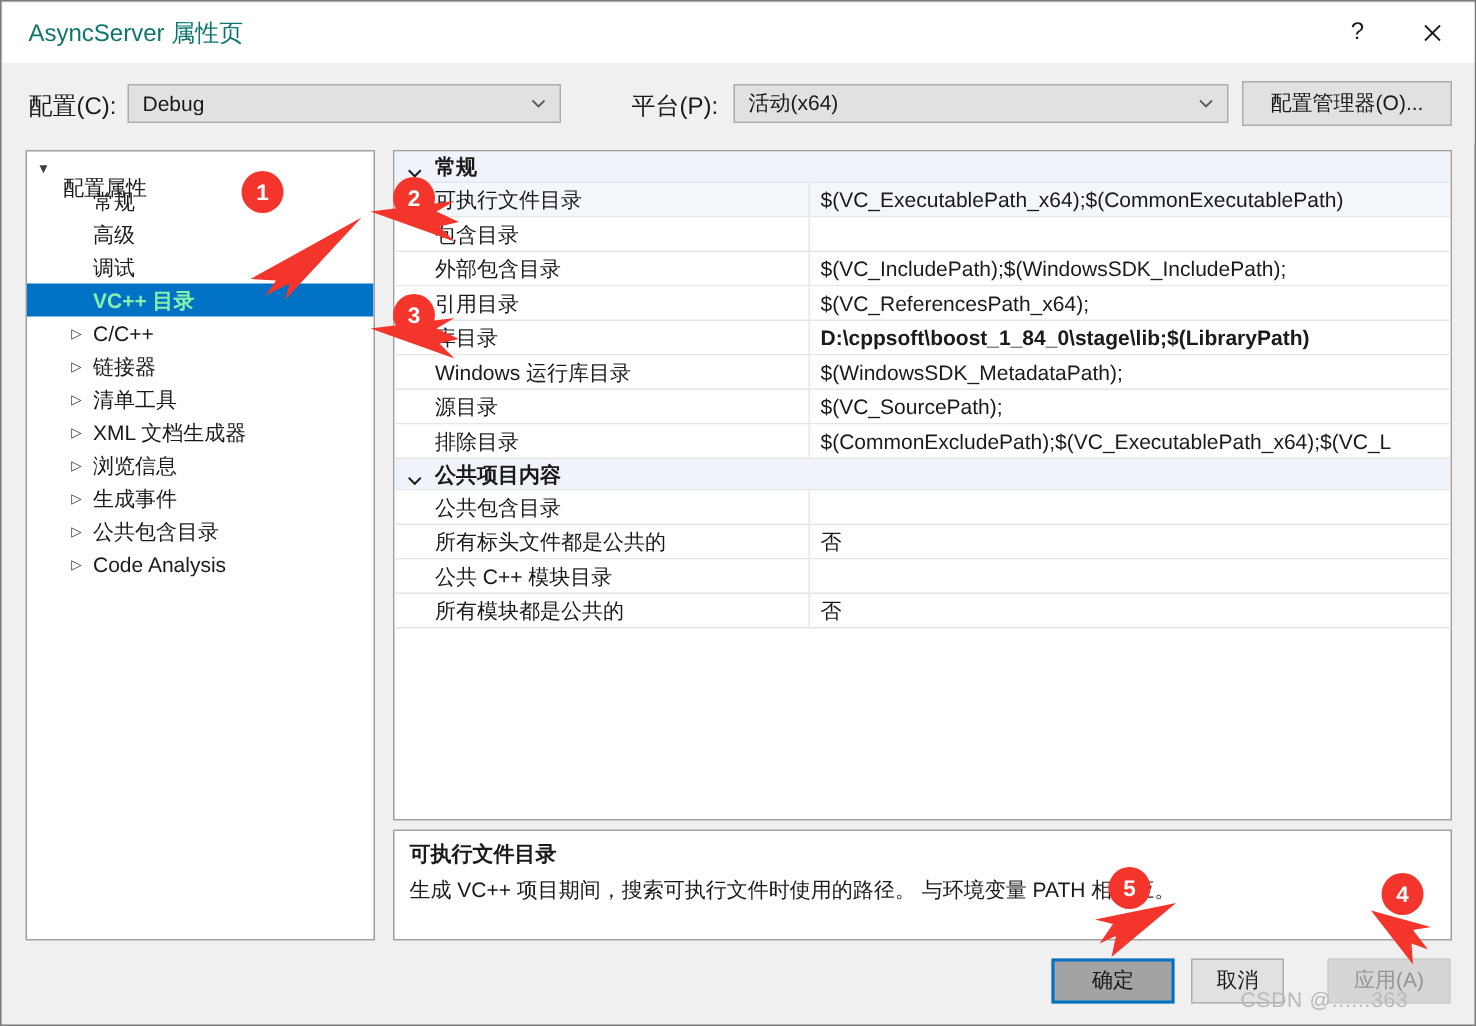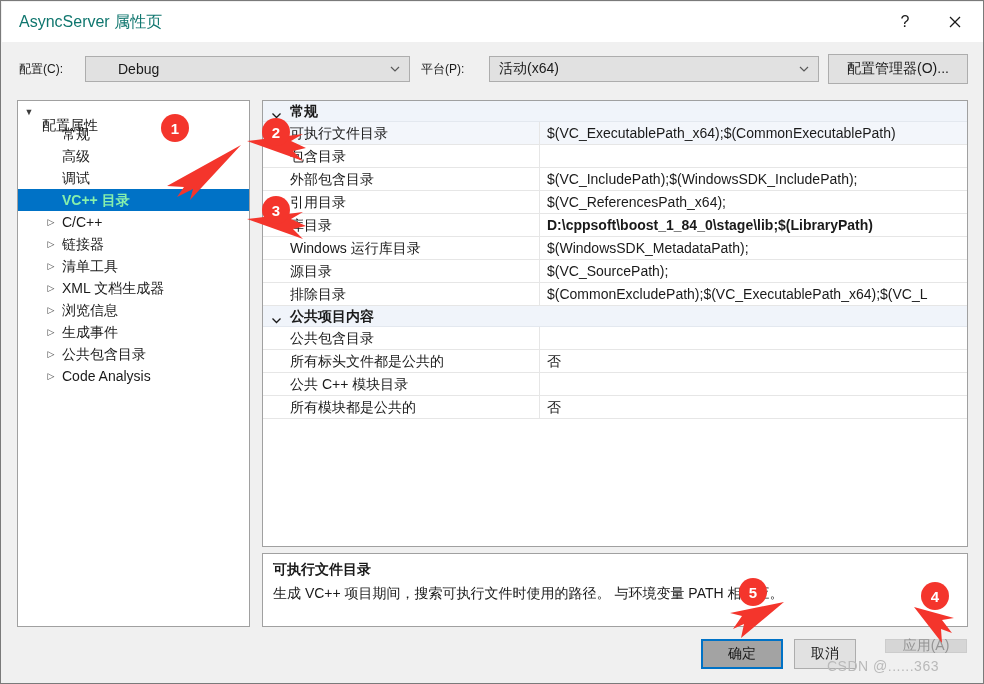--- a/index.html
+++ b/index.html
@@ -57,21 +57,21 @@
   .configbar {
     position: absolute;
     left: 1px;
     top: 41px;
     width: 982px;
     height: 54px;
     background: #f0f0f0;
   }
   .lbl {
     position: absolute;
-    font-size: 12px;
+    font-size: 16px;
     color: #1a1a1a;
     white-space: nowrap;
     top: 19px;
   }
   .combo {
     position: absolute;
     top: 14px;
     height: 26px;
     background: #e1e1e1;
     border: 1px solid #adadad;
@@ -88,21 +88,21 @@
   }
   .combo .chev {
     position: absolute;
     right: 8px;
     top: 50%;
     transform: translateY(-50%);
     width: 12px; height: 12px;
   }
   .combo .chev svg { display:block; }
 
-  #combo-config   { left: 83px;  width: 325px; padding-left: 23px; }
+  #combo-config   { left: 83px;  width: 289px; }
   #combo-platform { left: 487px; width: 330px; }
   #lbl-config   { left: 17px; }
   #lbl-platform { left: 419px; }
 
   .push-btn {
     position: absolute;
     background: #e1e1e1;
     border: 1px solid #adadad;
     box-sizing: border-box;
     font-size: 14px;
@@ -250,21 +250,21 @@
   
   #btn-ok {
     left: 700px; top: 638px; width: 82px; height: 30px;
     background: #a3a3a3;
     border: 2px solid #0072c6;
   }
   #btn-cancel {
     left: 793px; top: 638px; width: 62px; height: 30px;
   }
   #btn-apply {
-    left: 884px; top: 638px; width: 82px; height: 14px;
+    left: 884px; top: 638px; width: 82px; height: 30px;
     background: #d6d6d6;
     border: 1px solid #cccccc;
     color: #949494;
   }
 
   
   .anno-badge {
     position: absolute;
     border-radius: 50%;
     background: #f4352c;

